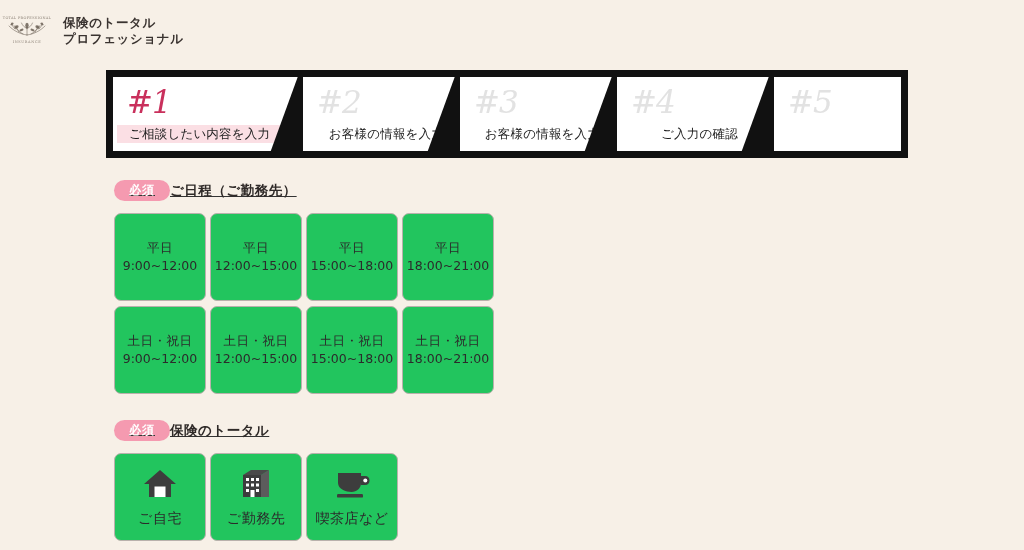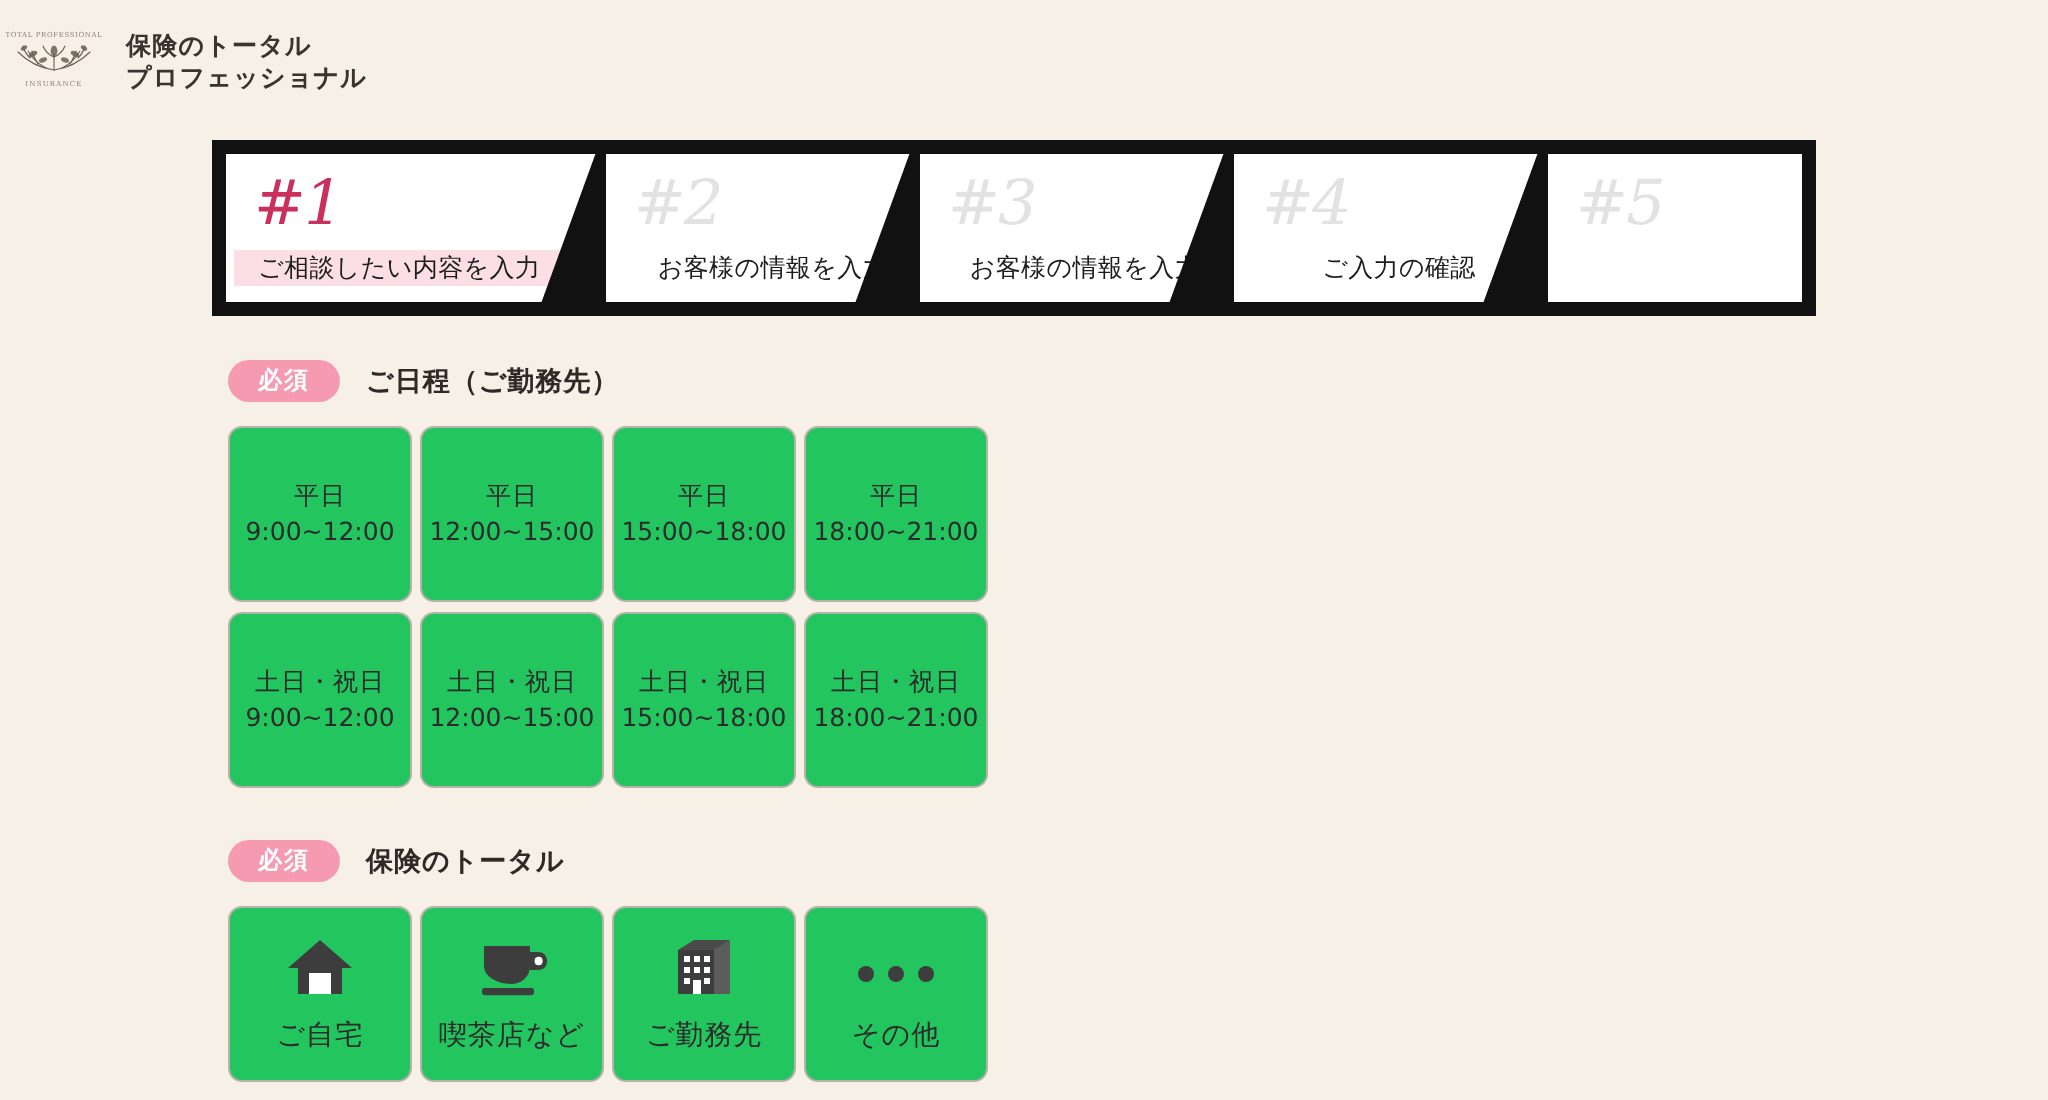--- a/index.html
+++ b/index.html
@@ -135,22 +135,22 @@
   
   .content {
     padding-left: 114px;
   }
   .section { margin-top: 22px; }
   .section.loc { margin-top: 26px; }
 
   .sec-head {
     display: flex;
     align-items: center;
-    gap: 13px;
     margin-bottom: 12px;
+    text-decoration: underline;
   }
   .badge {
     background: #f59ab0;
     color: #ffffff;
     font-size: 12px;
     font-weight: 700;
     border-radius: 13px;
     padding: 4px 15px 5px;
     line-height: 1;
     letter-spacing: 1px;
@@ -349,59 +349,49 @@
           <svg width="34" height="30" viewBox="0 0 34 30" aria-hidden="true">
             <path d="M17 1 L33 15 L28 15 L28 28 L6 28 L6 15 L1 15 Z" fill="#3d3d3d"></path>
             <rect x="11.5" y="17.5" width="11" height="10.5" fill="#ffffff"></rect>
           </svg>
         </span>
         <span class="opt-line jp">ご自宅</span>
       </div>
 
       <div class="opt icon-opt" style="margin-right: 4px;">
         <span class="icon-holder">
-          <svg width="38" height="30" viewBox="0 0 38 30" aria-hidden="true">
-            <path d="M5 4 L28 4 L28 14 C28 19.5 23.5 23 18.5 23 C13 23 5 20 5 14 Z" fill="#3d3d3d"></path>
-            <path d="M28 7 L32 7 C35 7 36.5 9 36.5 11.5 C36.5 14 35 16 32 16 L28 16 Z" fill="#3d3d3d"></path>
-            <rect x="30.3" y="9.4" width="4" height="4.2" rx="2" fill="#ffffff"></rect>
-            <rect x="4" y="25" width="26" height="3.6" rx="1.2" fill="#3d3d3d"></rect>
-          </svg>
-        </span>
-        <span class="opt-line jp">喫茶店など</span>
-      </div>
-
-      <div class="opt icon-opt" style="margin-right: 4px;">
-        <span class="icon-holder">
           <svg width="32" height="32" viewBox="0 0 32 32" aria-hidden="true">
             <polygon points="3,8 21,8 21,30 3,30" fill="#3d3d3d"></polygon>
             <polygon points="21,8 29,3 29,30 21,30" fill="#5c5c5c"></polygon>
             <polygon points="3,8 11,3 29,3 21,8" fill="#4a4a4a"></polygon>
             <g fill="#ffffff">
               <rect x="6" y="11" width="3" height="3"></rect>
               <rect x="11" y="11" width="3" height="3"></rect>
               <rect x="16" y="11" width="3" height="3"></rect>
               <rect x="6" y="16.5" width="3" height="3"></rect>
               <rect x="11" y="16.5" width="3" height="3"></rect>
               <rect x="16" y="16.5" width="3" height="3"></rect>
               <rect x="6" y="22" width="3" height="3"></rect>
               <rect x="16" y="22" width="3" height="3"></rect>
               <rect x="10.5" y="23" width="4" height="7"></rect>
             </g>
           </svg>
         </span>
         <span class="opt-line jp">ご勤務先</span>
       </div>
 
-      <div class="opt icon-opt">
+      <div class="opt icon-opt" style="margin-right: 4px;">
         <span class="icon-holder">
-          <span class="dots" style="padding-bottom:8px;">
-            <span class="dot"></span>
-            <span class="dot"></span>
-            <span class="dot"></span>
-          </span>
+          <svg width="38" height="30" viewBox="0 0 38 30" aria-hidden="true">
+            <path d="M5 4 L28 4 L28 14 C28 19.5 23.5 23 18.5 23 C13 23 5 20 5 14 Z" fill="#3d3d3d"></path>
+            <path d="M28 7 L32 7 C35 7 36.5 9 36.5 11.5 C36.5 14 35 16 32 16 L28 16 Z" fill="#3d3d3d"></path>
+            <rect x="30.3" y="9.4" width="4" height="4.2" rx="2" fill="#ffffff"></rect>
+            <rect x="4" y="25" width="26" height="3.6" rx="1.2" fill="#3d3d3d"></rect>
+          </svg>
         </span>
-        <span class="opt-line jp">その他</span>
-      </div>
+        <span class="opt-line jp">喫茶店など</span>
+      </div>
+
 
     </div>
   </div>
 
 </div>
 
 </body></html>

